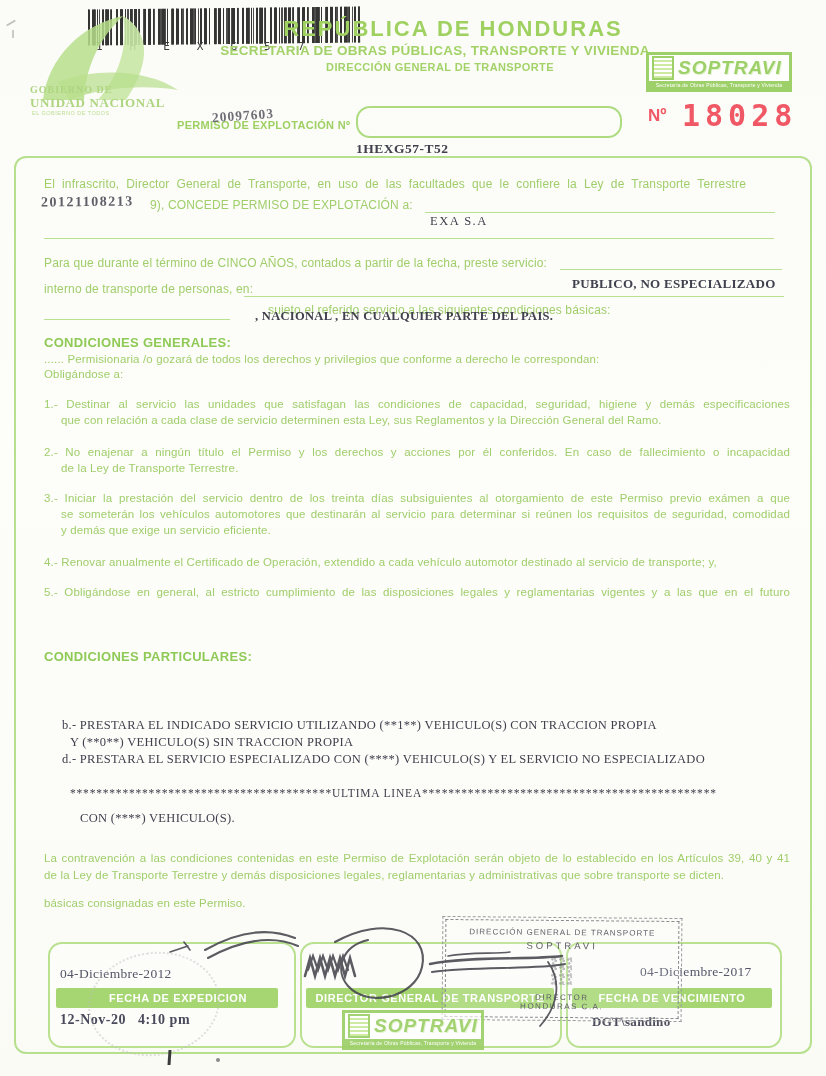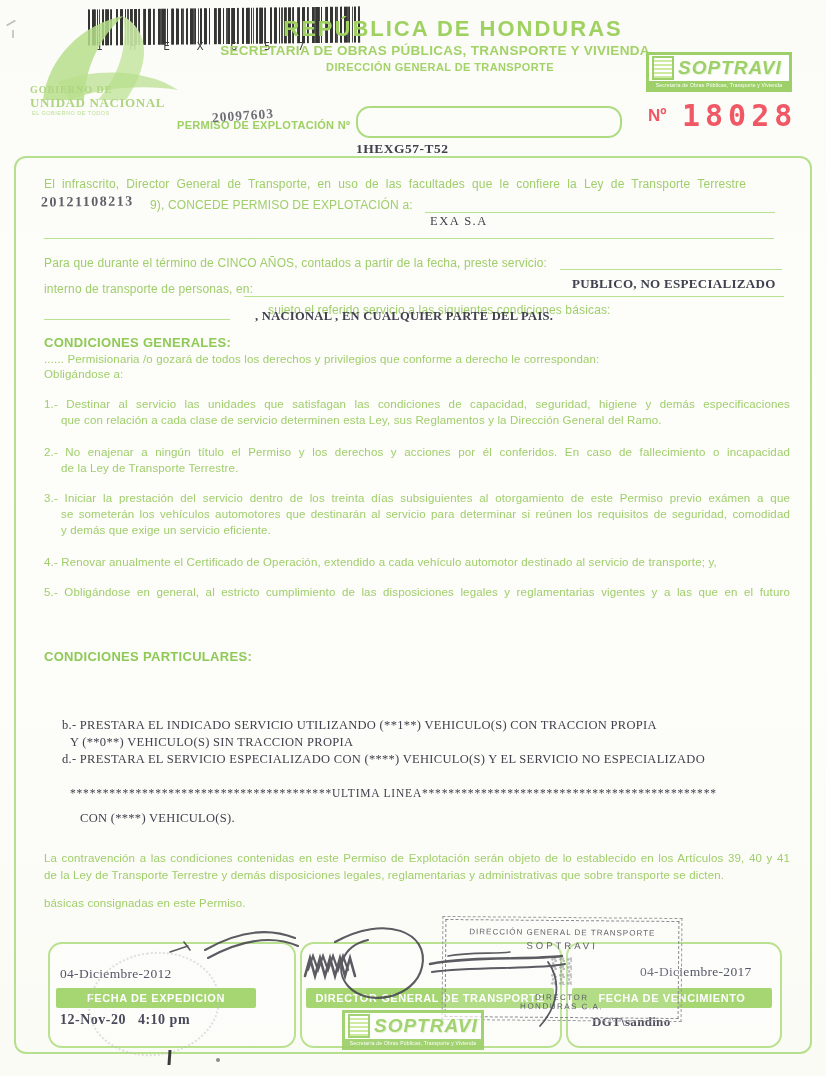--- a/index.html
+++ b/index.html
@@ -132,21 +132,21 @@
     <div class="g-line" style="line-height:17px;">básicas consignadas en este Permiso.</div>
   </div>
 
   <div class="abs datebox" style="left:48px;top:942px;width:244px;height:102px;"></div>
   <div class="abs datebox" style="left:300px;top:942px;width:258px;height:102px;"></div>
   <div class="abs datebox" style="left:566px;top:942px;width:212px;height:102px;"></div>
 
   <div class="abs typed" style="left:60px;top:966px;font-size:13.5px;letter-spacing:.3px;color:#56566a;">04-Diciembre-2012</div>
   <div class="abs typed" style="left:640px;top:964px;font-size:13.5px;letter-spacing:.3px;color:#56566a;">04-Diciembre-2017</div>
 
-  <div class="abs bar-label" style="left:56px;top:988px;width:200px;">FECHA DE EXPEDICION</div>
+  <div class="abs bar-label" style="left:56px;top:988px;width:200px;padding-left:22px;">FECHA DE EXPEDICION</div>
   <div class="abs bar-label" style="left:306px;top:988px;width:248px;">DIRECTOR GENERAL DE TRANSPORTE</div>
   <div class="abs bar-label" style="left:572px;top:988px;width:200px;">FECHA DE VENCIMIENTO</div>
 
   <div class="abs typed" style="left:60px;top:1012px;font-weight:bold;font-size:14px;letter-spacing:.5px;white-space:pre;color:#4a4a5c;">12-Nov-20   4:10 pm</div>
   <div class="abs typed" style="left:592px;top:1014px;font-weight:bold;font-size:13px;letter-spacing:.3px;color:#4e4e5e;">DGT\sandino</div>
 
   <div class="abs rubber" style="left:445px;top:920px;width:232px;height:96px;transform:rotate(.5deg);z-index:3;">
     <div style="font-size:8px;letter-spacing:1px;margin-top:7px;">DIRECCIÓN GENERAL DE TRANSPORTE</div>
     <div style="font-size:9.5px;letter-spacing:3px;margin-top:3px;">SOPTRAVI</div>
     <div class="abs" style="left:104px;top:36px;width:22px;height:28px;opacity:.55;

